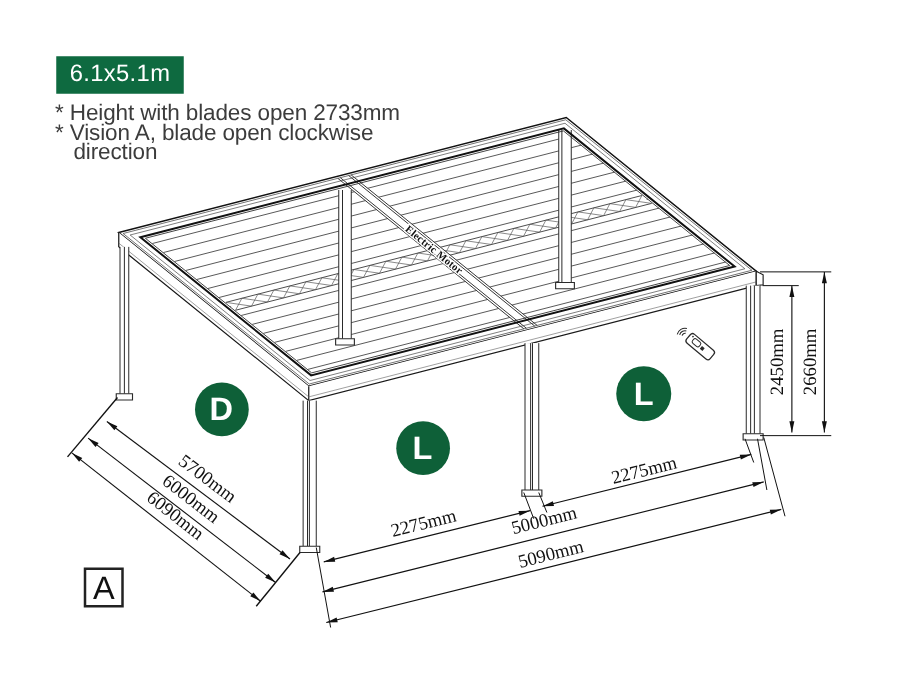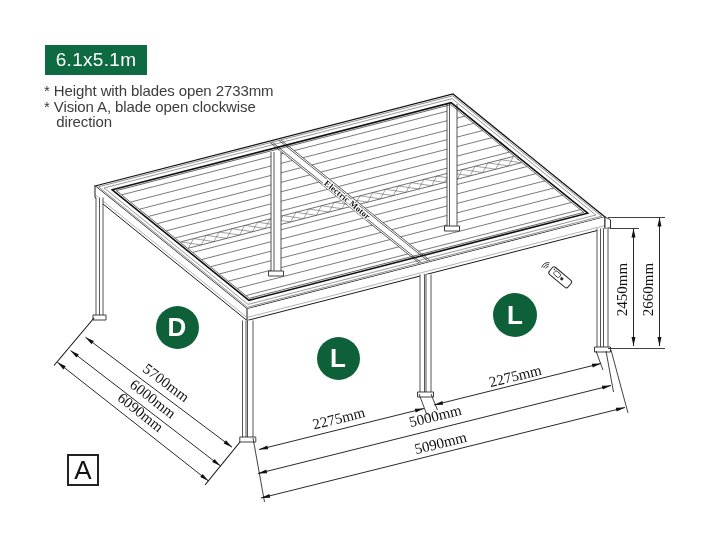--- a/index.html
+++ b/index.html
@@ -1,19 +1,19 @@
 <!DOCTYPE html>
 <html><head>
 <meta charset="utf-8">
 <style>
 html,body{margin:0;padding:0;background:#fff;width:720px;height:554px;overflow:hidden;}
 #page{position:relative;width:720px;height:554px;font-family:"Liberation Sans",sans-serif;border-radius:11px;}
 #badge{position:absolute;left:45px;top:45px;width:102px;height:30px;background:#0e6a40;color:#fff;
   font-size:19px;display:flex;align-items:center;justify-content:center;letter-spacing:0.3px;}
-#notes{position:absolute;left:44px;top:83px;font-size:15px;line-height:15.5px;color:#3c3c3c;letter-spacing:-0.1px;filter:grayscale(1);}
+#notes{position:absolute;left:44px;top:83px;font-size:18px;line-height:15.5px;color:#3c3c3c;letter-spacing:-0.1px;filter:grayscale(1);}
 #abox{position:absolute;left:67px;top:454px;width:28px;height:28px;border:2px solid #222;color:#111;
   font-size:26px;display:flex;align-items:center;justify-content:center;filter:grayscale(1);}
 svg{position:absolute;left:0;top:0;filter:grayscale(1);}
 .circ{position:absolute;width:43px;height:43px;border-radius:50%;background:#0e6038;color:#fff;
   font-size:26px;font-weight:bold;display:flex;align-items:center;justify-content:center;}
 </style>
 </head>
 <body>
 <div id="page">
 

